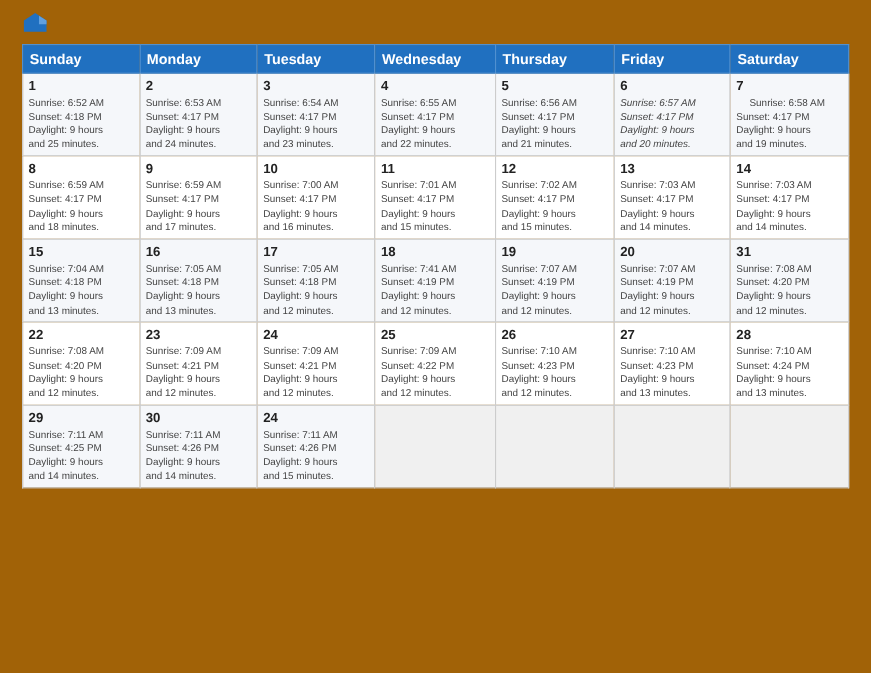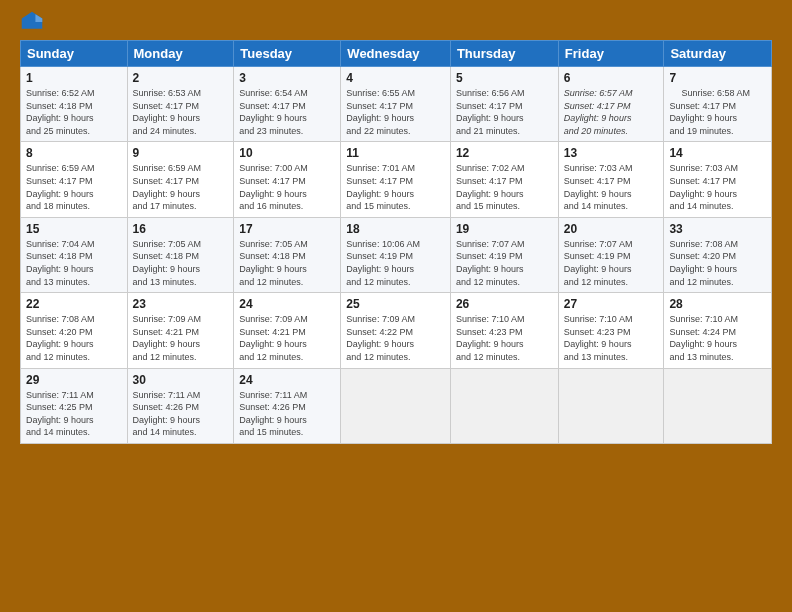--- a/index.html
+++ b/index.html
@@ -205,33 +205,33 @@
 Daylight: 9 hours
 and 13 minutes.</span></td>
           <td><span class="day-num">16</span><span class="day-info" style="white-space: pre-line;">Sunrise: 7:05 AM
 Sunset: 4:18 PM
 Daylight: 9 hours
 and 13 minutes.</span></td>
           <td><span class="day-num">17</span><span class="day-info" style="white-space: pre-line;">Sunrise: 7:05 AM
 Sunset: 4:18 PM
 Daylight: 9 hours
 and 12 minutes.</span></td>
-          <td><span class="day-num">18</span><span class="day-info" style="white-space: pre-line;">Sunrise: 10:06 AM
+          <td><span class="day-num">18</span><span class="day-info" style="white-space: pre-line;">Sunrise: 7:41 AM
 Sunset: 4:19 PM
 Daylight: 9 hours
 and 12 minutes.</span></td>
           <td><span class="day-num">19</span><span class="day-info" style="white-space: pre-line;">Sunrise: 7:07 AM
 Sunset: 4:19 PM
 Daylight: 9 hours
 and 12 minutes.</span></td>
           <td><span class="day-num">20</span><span class="day-info" style="white-space: pre-line;">Sunrise: 7:07 AM
 Sunset: 4:19 PM
 Daylight: 9 hours
 and 12 minutes.</span></td>
-          <td><span class="day-num">33</span><span class="day-info" style="white-space: pre-line;">Sunrise: 7:08 AM
+          <td><span class="day-num">31</span><span class="day-info" style="white-space: pre-line;">Sunrise: 7:08 AM
 Sunset: 4:20 PM
 Daylight: 9 hours
 and 12 minutes.</span></td>
         </tr>
         <tr>
           <td><span class="day-num">22</span><span class="day-info" style="white-space: pre-line;">Sunrise: 7:08 AM
 Sunset: 4:20 PM
 Daylight: 9 hours
 and 12 minutes.</span></td>
           <td><span class="day-num">23</span><span class="day-info" style="white-space: pre-line;">Sunrise: 7:09 AM

